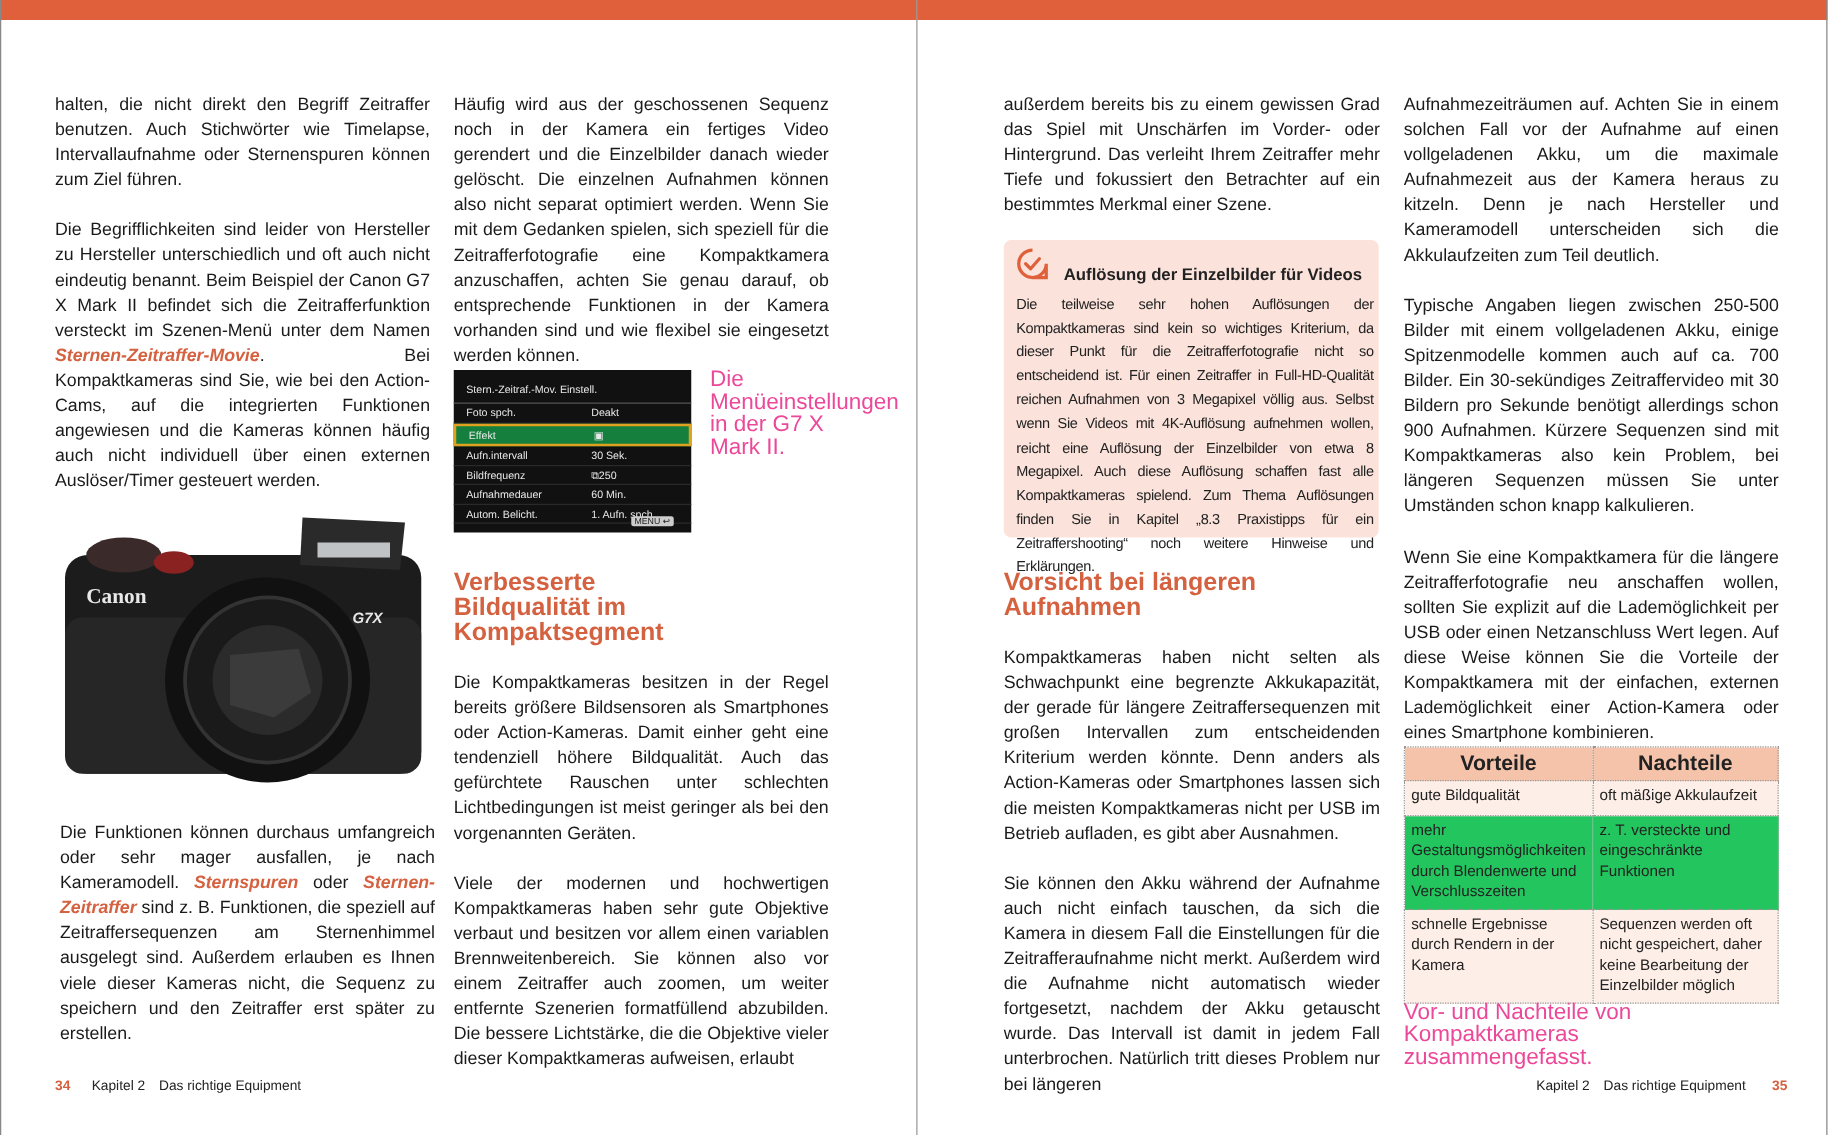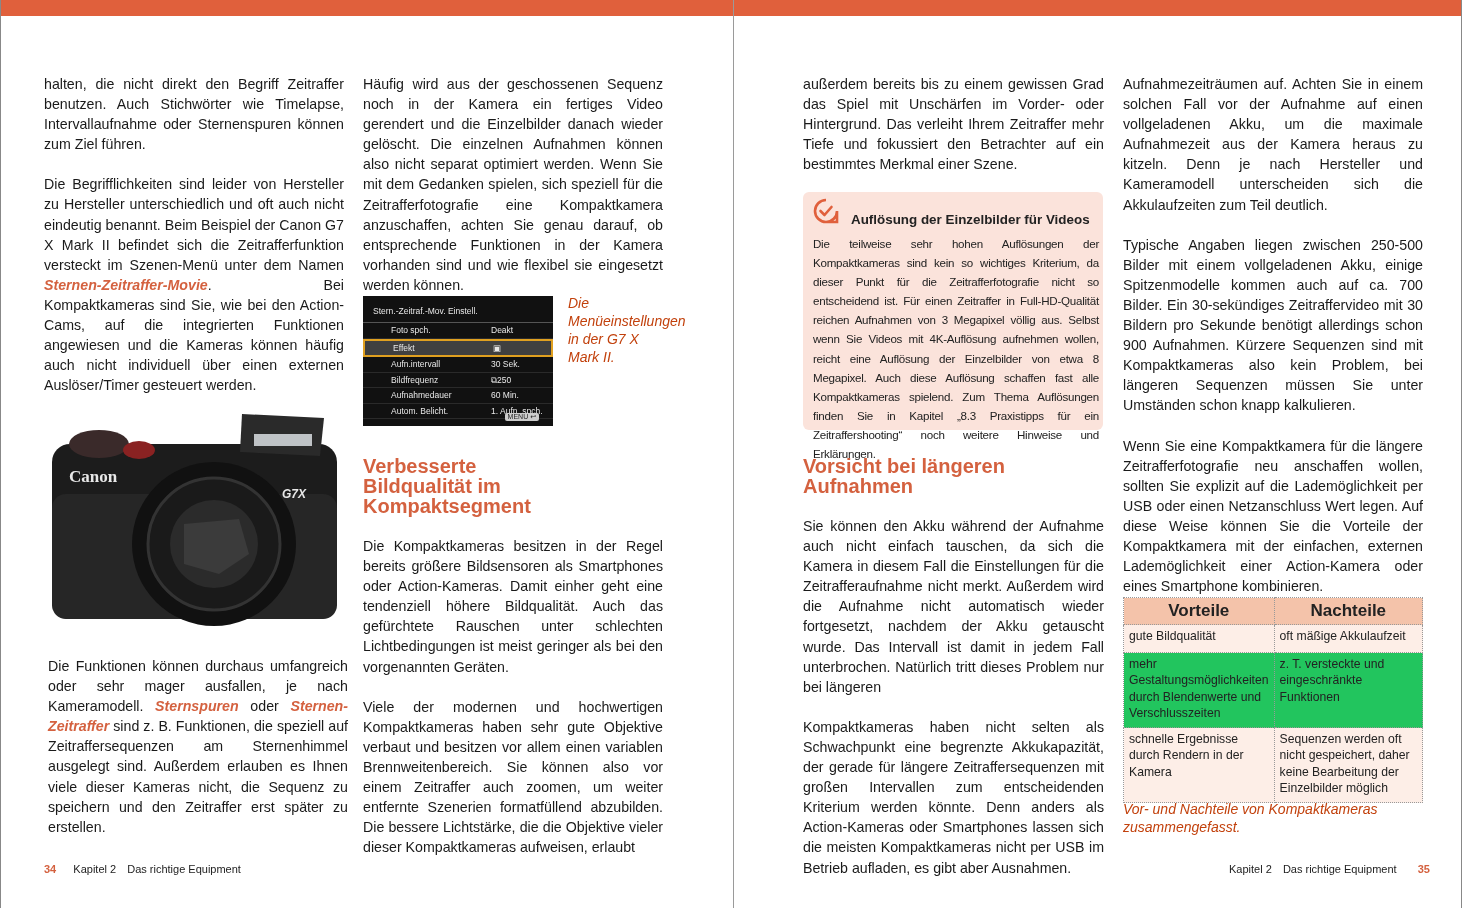--- a/index.html
+++ b/index.html
@@ -12,25 +12,25 @@
 
   .col { position:absolute; font-size:14.2px; line-height:20.1px; text-align:justify; }
   .col p { margin:0 0 20px 0; hyphens:manual; }
   .em { color:#d4613f; font-style:italic; font-weight:bold; }
   .h { color:#d4613f; font-weight:bold; font-size:20px; line-height:20px; margin:0 0 20px 0; text-align:left; }
 
   .camera { position:absolute; left:44px; top:404px; width:300px; height:240px; }
   .menu-shot { position:absolute; left:363px; top:296px; width:190px; height:130px; background:#111;
                font-size:8.5px; color:#e8e8e8; }
   .menu-shot .mt { padding:10px 0 0 10px; height:16px; border-bottom:1px solid #555; }
-  .menu-row { display:flex; height:14.5px; line-height:14.5px; padding-left:28px; border-bottom:1px solid #2a2a2a; }
-  .menu-row.sel { border:2px solid #e0a020; background:#404040; }
+  .menu-row { display:flex; height:14.5px; line-height:14.5px; padding-left:10px; border-bottom:1px solid #2a2a2a; }
+  .menu-row.sel { border:2px solid #e0a020; background:#15803d; }
   .menu-row .k { width:100px; }
   .menu-btn { position:absolute; right:14px; bottom:5px; font-size:7px; background:#ccc; color:#222; padding:0 3px; border-radius:2px; }
-  .caption { position:absolute; font-style:italic; font-size:14px; line-height:18px; color:#c2410c; }
+  .caption { position:absolute; font-size:18px; line-height:18px; color:#ec4899; }
 
   .tip { position:absolute; left:803px; top:192px; width:300px; height:238px; background:#fbe3db; border-radius:6px; }
   .tip-icon { position:absolute; left:10px; top:6px; width:26px; height:26px; }
   .tip-title { position:absolute; left:48px; top:20px; font-weight:bold; font-size:13.4px; color:#222; }
   .tip-body { position:absolute; left:10px; top:42px; width:286px; font-size:11.6px; line-height:19.1px;
               text-align:justify; font-family:"Liberation Sans Narrow","Liberation Sans", sans-serif; letter-spacing:-0.25px; color:#222; }
 
   .tbl { position:absolute; left:1123px; top:597px; width:300px; border-collapse:collapse; font-size:12.2px; line-height:16.3px; }
   .tbl th { background:#f4c3aa; font-weight:bold; height:24px; text-align:center; border:1px dotted #999; color:#222; font-size:17px; }
   .tbl td { vertical-align:top; padding:3px 5px 6px 5px; border:1px dotted #999; color:#222; }
@@ -128,22 +128,22 @@
   <svg class="tip-icon" viewBox="0 0 26 26">
     <path d="M13 2 A11 11 0 1 0 24 13 L24 24 L13 24" fill="none" stroke="#e0603c" stroke-width="2.6"></path>
     <polyline points="7.5,13 11.5,17 18.5,9" fill="none" stroke="#e0603c" stroke-width="2.6" stroke-linecap="round" stroke-linejoin="round"></polyline>
   </svg>
   <div class="tip-title">Auflösung der Einzelbilder für Videos</div>
   <div class="tip-body">Die teilweise sehr hohen Auflösungen der Kompaktkameras sind kein so wichtiges Kriterium, da dieser Punkt für die Zeitrafferfotografie nicht so entscheidend ist. Für einen Zeitraffer in Full-HD-Qualität reichen Aufnahmen von 3 Megapixel völlig aus. Selbst wenn Sie Videos mit 4K-Auflösung aufnehmen wollen, reicht eine Auflösung der Einzelbilder von etwa 8 Megapixel. Auch diese Auflösung schaffen fast alle Kompaktkameras spielend. Zum Thema Auflösungen finden Sie in Kapitel „8.3 Praxistipps für ein Zeitraffershooting“ noch weitere Hinweise und Erklärungen.</div>
 </div>
 
 <div class="col" style="left:803px; top:456px; width:301px;">
   <div class="h">Vorsicht bei längeren Aufnahmen</div>
+  <p>Kompaktkameras haben nicht selten als Schwachpunkt eine begrenzte Akkukapazität, der gerade für längere Zeitraffersequenzen mit großen Intervallen zum entscheidenden Kriterium werden könnte. Denn anders als Action-Kameras oder Smartphones lassen sich die meisten Kompaktkameras nicht per USB im Betrieb aufladen, es gibt aber Ausnahmen.</p>
   <p>Sie können den Akku während der Aufnahme auch nicht einfach tauschen, da sich die Kamera in diesem Fall die Einstellungen für die Zeitrafferaufnahme nicht merkt. Außerdem wird die Aufnahme nicht automatisch wieder fortgesetzt, nachdem der Akku getauscht wurde. Das Intervall ist damit in jedem Fall unterbrochen. Natürlich tritt dieses Problem nur bei längeren</p>
-  <p>Kompaktkameras haben nicht selten als Schwachpunkt eine begrenzte Akkukapazität, der gerade für längere Zeitraffersequenzen mit großen Intervallen zum entscheidenden Kriterium werden könnte. Denn anders als Action-Kameras oder Smartphones lassen sich die meisten Kompaktkameras nicht per USB im Betrieb aufladen, es gibt aber Ausnahmen.</p>
 </div>
 
 <div class="col" style="left:1123px; top:74px; width:300px;">
   <p>Aufnahmezeiträumen auf. Achten Sie in einem solchen Fall vor der Aufnahme auf einen vollgeladenen Akku, um die maximale Aufnahmezeit aus der Kamera heraus zu kitzeln. Denn je nach Hersteller und Kameramodell unterscheiden sich die Akkulaufzeiten zum Teil deutlich.</p>
   <p>Typische Angaben liegen zwischen 250-500 Bilder mit einem vollgeladenen Akku, einige Spitzenmodelle kommen auch auf ca. 700 Bilder. Ein 30-sekündiges Zeitraffervideo mit 30 Bildern pro Sekunde benötigt allerdings schon 900 Aufnahmen. Kürzere Sequenzen sind mit Kompaktkameras also kein Problem, bei längeren Sequenzen müssen Sie unter Umständen schon knapp kalkulieren.</p>
   <p>Wenn Sie eine Kompaktkamera für die längere Zeitrafferfotografie neu anschaffen wollen, sollten Sie explizit auf die Lademöglichkeit per USB oder einen Netzanschluss Wert legen. Auf diese Weise können Sie die Vorteile der Kompaktkamera mit der einfachen, externen Lademöglichkeit einer Action-Kamera oder eines Smartphone kombinieren.</p>
 </div>
 
 <table class="tbl">
   <tbody>

